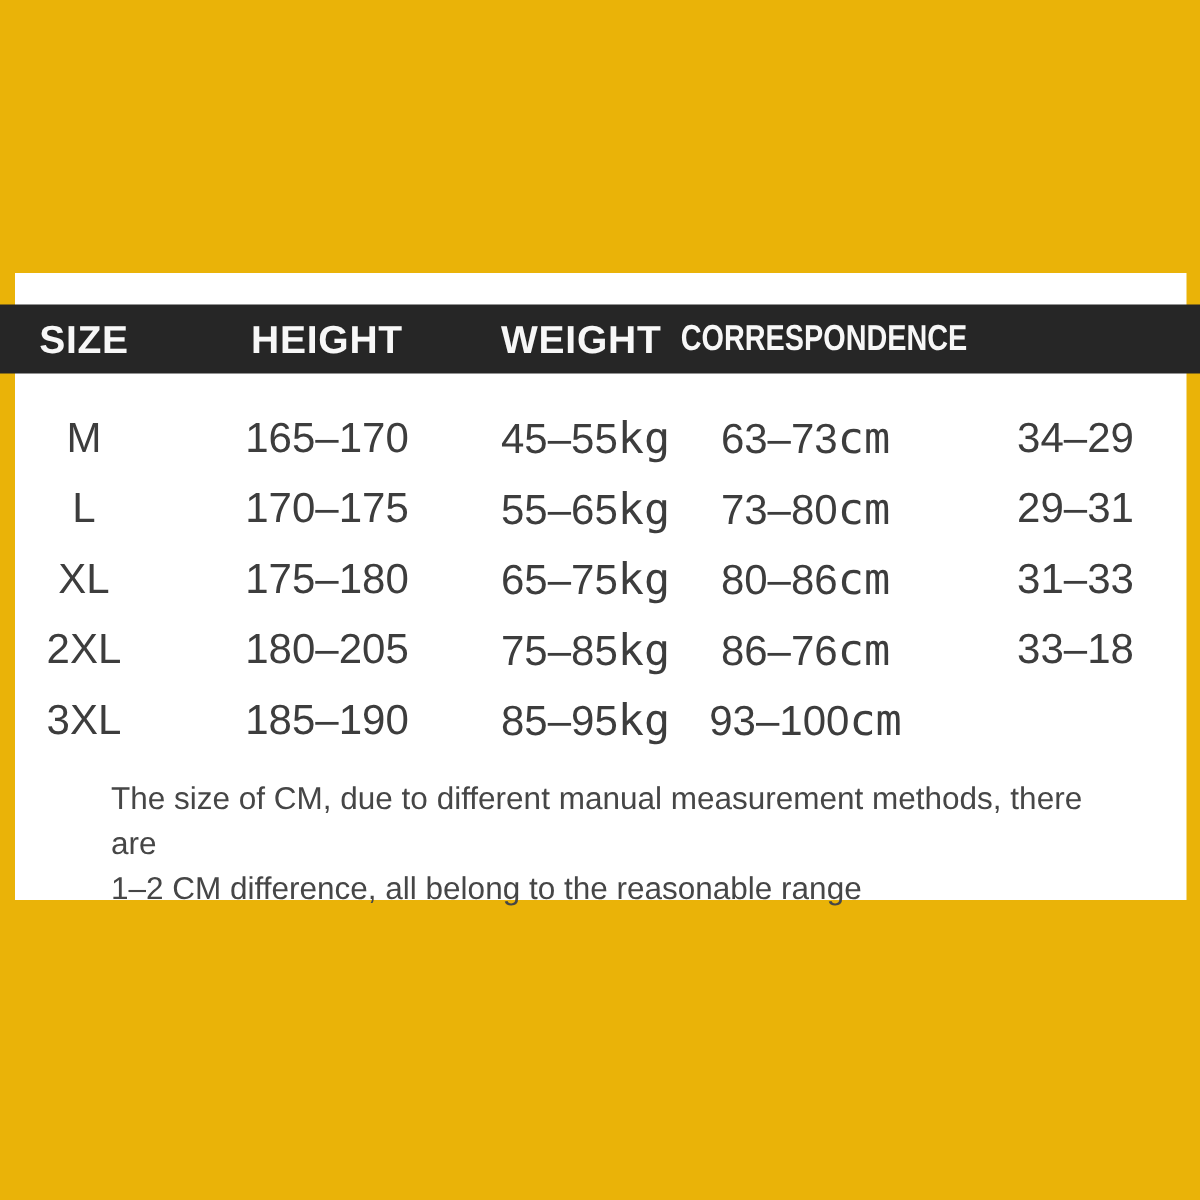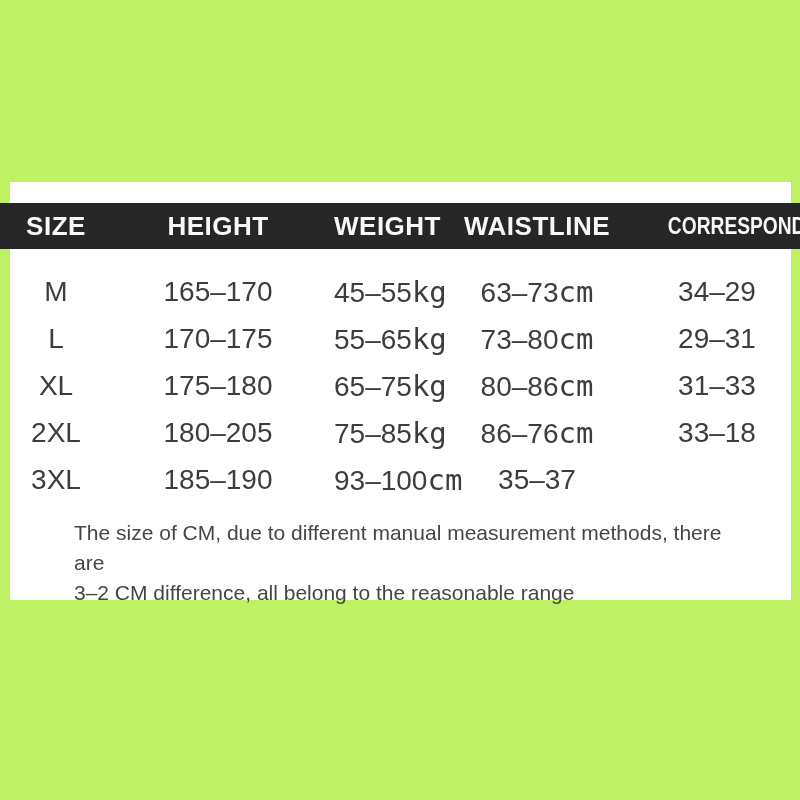--- a/index.html
+++ b/index.html
@@ -1,20 +1,20 @@
 <!DOCTYPE html>
 <html><head>
 <meta charset="utf-8">
 <style>
   html, body { margin: 0; padding: 0; }
   .page {
     position: relative;
     width: 800px;
     height: 800px;
-    background: #bef264;
+    background: #eab308;
     overflow: hidden;
     font-family: "Liberation Sans", sans-serif;
   }
   .card {
     position: absolute;
     left: 10px;
     top: 182px;
     width: 781px;
     height: 418px;
     background: #ffffff;
@@ -86,21 +86,20 @@
 
 <div class="page">
 
   <div class="card"></div>
 
   <div class="stripe">
     <div class="stripe-inner">
       <div class="hcell">SIZE</div>
       <div class="hcell">HEIGHT</div>
       <div class="hcell">WEIGHT</div>
-      <div class="hcell">WAISTLINE</div>
       <div class="hcell hcell-corr"><span class="squeeze">CORRESPONDENCE</span></div>
     </div>
   </div>
 
   <div class="rows">
 
     <div class="trow">
       <div class="cell">M</div>
       <div class="cell">165–170</div>
       <div class="cell"><span>45–55</span><span class="unit">kg</span></div>
@@ -128,24 +127,24 @@
       <div class="cell">2XL</div>
       <div class="cell">180–205</div>
       <div class="cell"><span>75–85</span><span class="unit">kg</span></div>
       <div class="cell"><span>86–76</span><span class="unit">cm</span></div>
       <div class="cell">33–18</div>
     </div>
 
     <div class="trow">
       <div class="cell">3XL</div>
       <div class="cell">185–190</div>
+      <div class="cell"><span>85–95</span><span class="unit">kg</span></div>
       <div class="cell"><span>93–100</span><span class="unit">cm</span></div>
-      <div class="cell">35–37</div>
     </div>
 
   </div>
 
   <div class="note">
     <div>The size of CM, due to different manual measurement methods, there are</div>
-    <div>3–2 CM difference, all belong to the reasonable range</div>
+    <div>1–2 CM difference, all belong to the reasonable range</div>
   </div>
 
 </div>
 
 </body></html>

